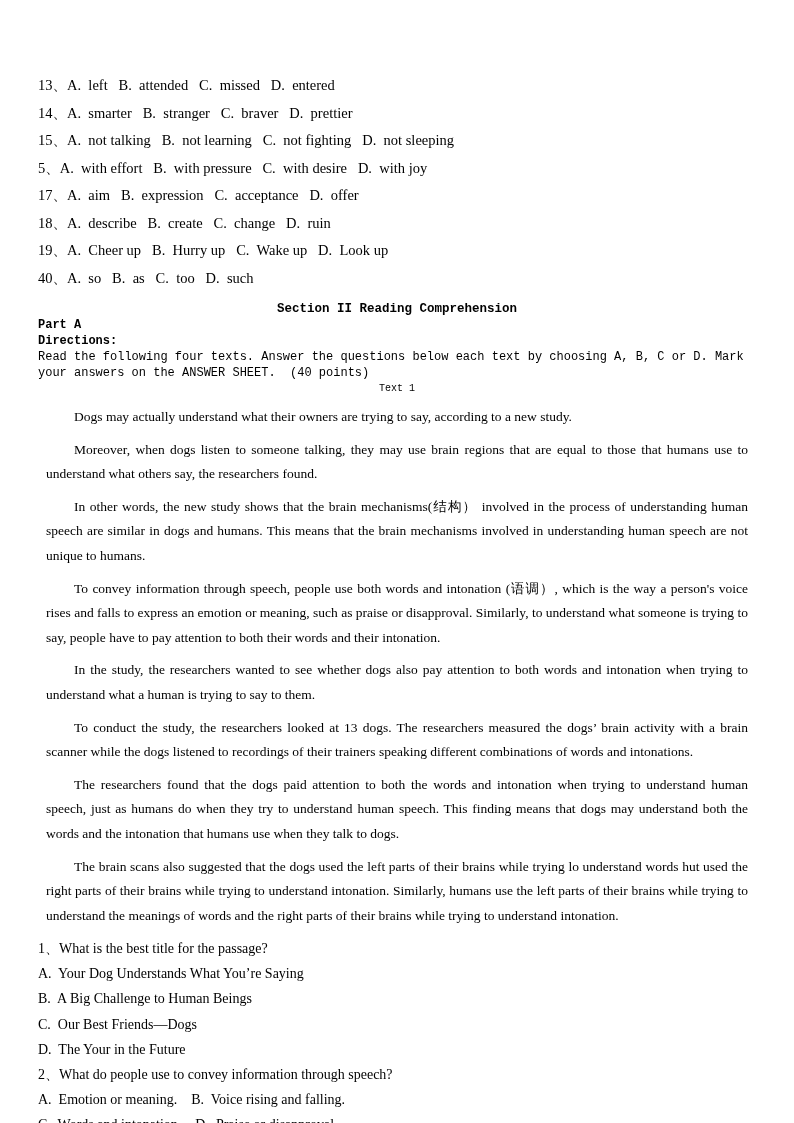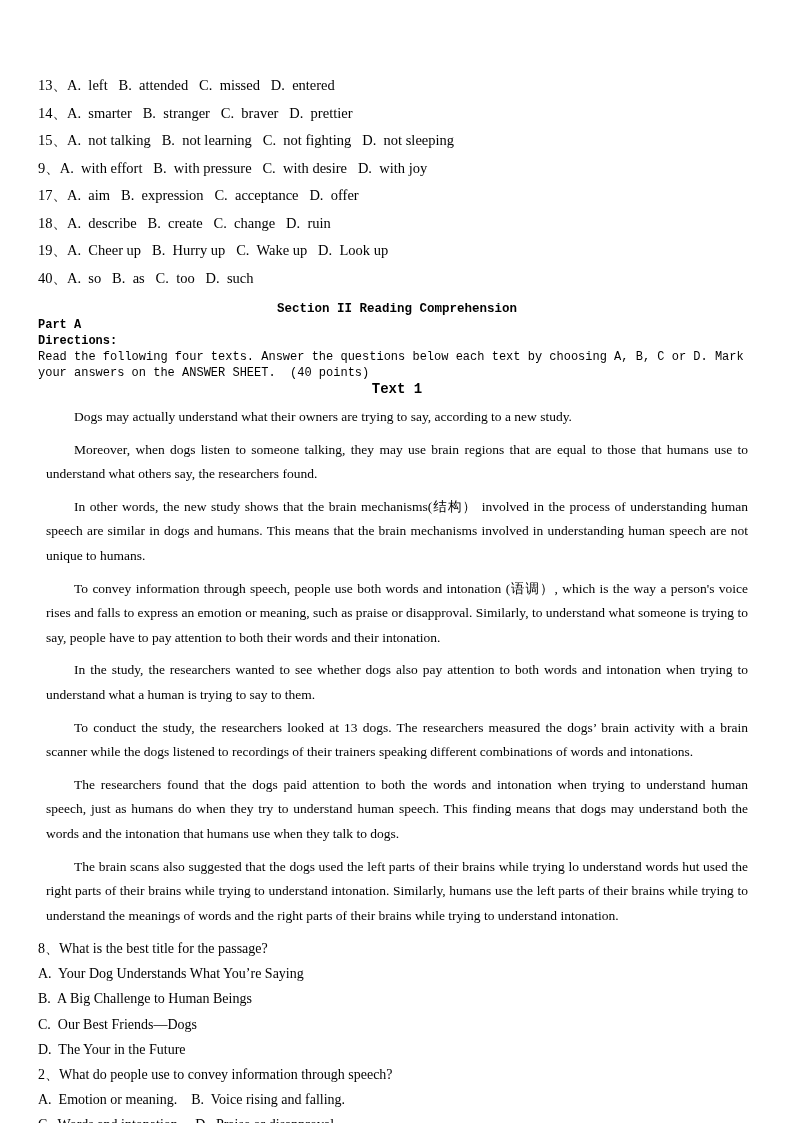--- a/index.html
+++ b/index.html
@@ -35,22 +35,22 @@
   }
   .mono-line {
     font-family: "Liberation Mono", "DejaVu Sans Mono", monospace;
     font-size: 12px;
     line-height: 16px;
     white-space: pre-wrap;
   }
   .mono-bold { font-weight: bold; }
   .text-heading {
     font-family: "Liberation Mono", "DejaVu Sans Mono", monospace;
-    font-size: 14px;
-    font-weight: bold;
+    font-size: 10px;
+    font-weight: normal;
     text-align: center;
     line-height: 16px;
   }
   
   .passage { margin: 0; }
   .para {
     margin: 8px;
     font-size: 13.5px;
     line-height: 24.6px;
     text-align: justify;
@@ -70,21 +70,21 @@
 <div class="page">
 
   <div class="cloze-block">
 
       <div class="cloze-line">13、A.  left   B.  attended   C.  missed   D.  entered</div>
 
       <div class="cloze-line">14、A.  smarter   B.  stranger   C.  braver   D.  prettier</div>
 
       <div class="cloze-line">15、A.  not talking   B.  not learning   C.  not fighting   D.  not sleeping</div>
 
-      <div class="cloze-line">9、A.  with effort   B.  with pressure   C.  with desire   D.  with joy</div>
+      <div class="cloze-line">5、A.  with effort   B.  with pressure   C.  with desire   D.  with joy</div>
 
       <div class="cloze-line">17、A.  aim   B.  expression   C.  acceptance   D.  offer</div>
 
       <div class="cloze-line">18、A.  describe   B.  create   C.  change   D.  ruin</div>
 
       <div class="cloze-line">19、A.  Cheer up   B.  Hurry up   C.  Wake up   D.  Look up</div>
 
       <div class="cloze-line">40、A.  so   B.  as   C.  too   D.  such</div>
     </div>
 
@@ -110,21 +110,21 @@
 
       <p class="para">To conduct the study, the researchers looked at 13 dogs. The researchers measured the dogs’ brain activity with a brain scanner while the dogs listened to recordings of their trainers speaking different combinations of words and intonations.</p>
 
       <p class="para">The researchers found that the dogs paid attention to both the words and intonation when trying to understand human speech, just as humans do when they try to understand human speech. This finding means that dogs may understand both the words and the intonation that humans use when they talk to dogs.</p>
 
       <p class="para">The brain scans also suggested that the dogs used the left parts of their brains while trying lo understand words hut used the right parts of their brains while trying to understand intonation. Similarly, humans use the left parts of their brains while trying to understand the meanings of words and the right parts of their brains while trying to understand intonation.</p>
     </div>
 
   <div class="questions">
 
-      <div class="q-line">8、What is the best title for the passage?</div>
+      <div class="q-line">1、What is the best title for the passage?</div>
 
       <div class="q-line">A.  Your Dog Understands What You’re Saying</div>
 
       <div class="q-line">B.  A Big Challenge to Human Beings</div>
 
       <div class="q-line">C.  Our Best Friends—Dogs</div>
 
       <div class="q-line">D.  The Your in the Future</div>
 
       <div class="q-line">2、What do people use to convey information through speech?</div>

